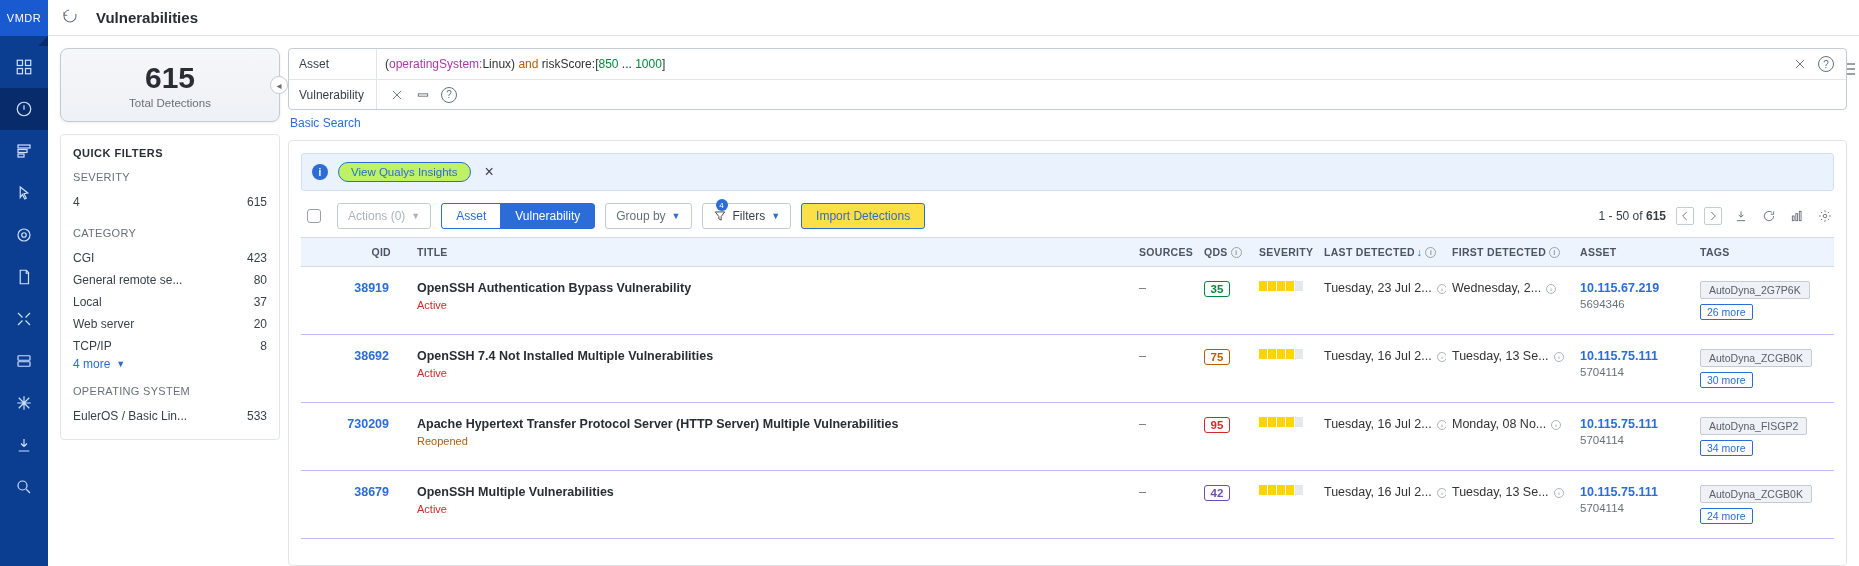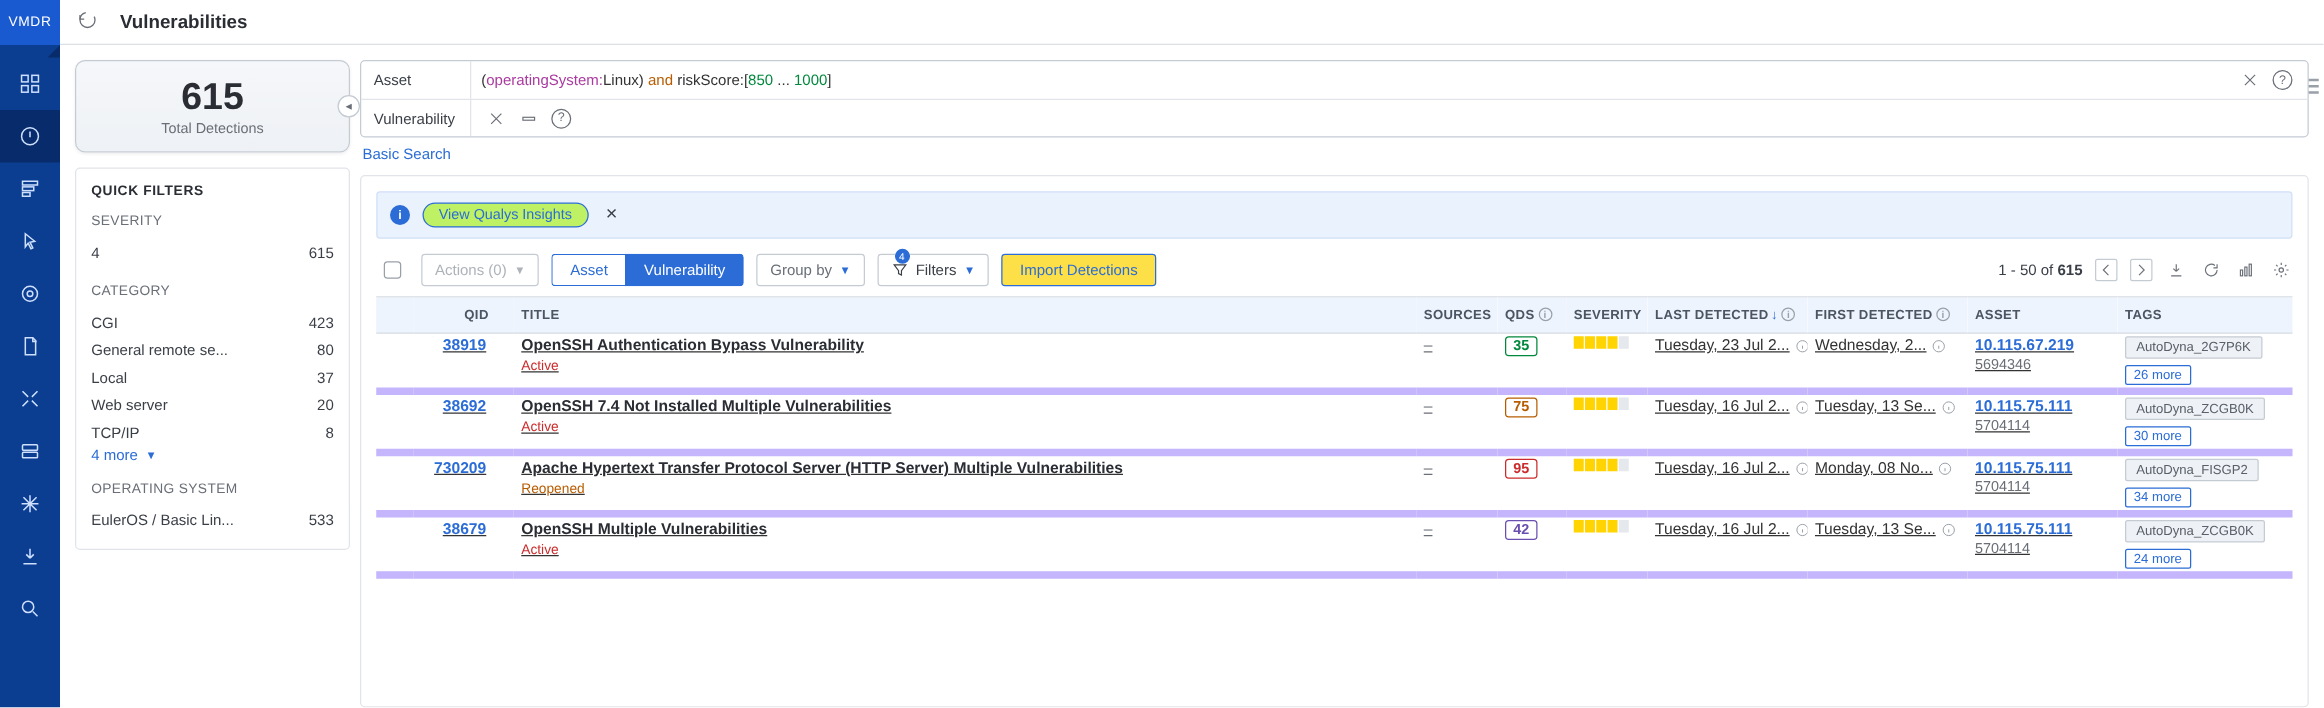--- a/index.html
+++ b/index.html
@@ -58,21 +58,21 @@
   .seg.active { background:#2b6cd6; color:#fff; border-radius:0 3px 3px 0;}
   .filterbtn { border:1px solid #c5cbd3; border-radius:3px; padding:5px 10px; font-size:12px; color:#3a3f47; display:flex; align-items:center; gap:6px; cursor:pointer; position:relative;}
   .filterbtn .badge { position:absolute; top:-5px; left:13px; background:#2b6cd6; color:#fff; border-radius:50%; width:12px; height:12px; font-size:8px; display:flex; align-items:center; justify-content:center;}
   .linkbtn { border:1px solid #2b6cd6; border-radius:3px; padding:5px 14px; font-size:12px; color:#2b6cd6; background:#fde047; cursor:pointer;}
   .rtools { margin-left:auto; display:flex; align-items:center; gap:10px; font-size:12px; color:#3a3f47;}
   .rtools .iconbtn { width:18px; height:18px; display:flex; align-items:center; justify-content:center; cursor:pointer;}
   .rtools .iconbtn.boxed { border:1px solid #c5cbd3; border-radius:2px;}
   .rtools svg { width:14px; height:14px; stroke:#6a6f77; fill:none; stroke-width:1.6;}
   table.grid { width:100%; border-collapse:collapse; table-layout:fixed;}
   table.grid thead th { background:#edf4fd; font-size:10.5px; color:#4c5563; font-weight:600; text-align:left; padding:8px 6px; border-top:1px solid #d5dbe3; border-bottom:1px solid #d5dbe3; letter-spacing:.3px; white-space:nowrap; overflow:hidden;}
-  table.grid tbody td { padding: 2px 6px; border-bottom:6px solid #c4b5fd; font-size:12.5px; vertical-align:top; white-space:nowrap; overflow:hidden;text-decoration:underline;}
+  table.grid tbody td { padding: 14px 6px; border-bottom:1px solid #c4b5fd; font-size:12.5px; vertical-align:top; white-space:nowrap; overflow:hidden;}
   .qid { color:#2b6cd6; font-weight:700; text-align:right; display:block; padding-right:16px; cursor:pointer;}
   .title { color:#2a2d33; font-weight:600; font-size:12.5px;}
   .status { font-size:11px; margin-top:4px;}
   .status.active { color:#cc2b2b;}
   .status.reopen { color:#b85c00;}
   .dash { color:#6a6f77;}
   .qds { display:inline-block; min-width:26px; text-align:center; border:1px solid; border-radius:3px; padding:1px 5px; font-size:11.5px; font-weight:600;}
   .qds.green { border-color:#00883c; color:#00883c;}
   .qds.orange { border-color:#b85c00; color:#b85c00;}
   .qds.red { border-color:#cc2b2b; color:#cc2b2b;}

